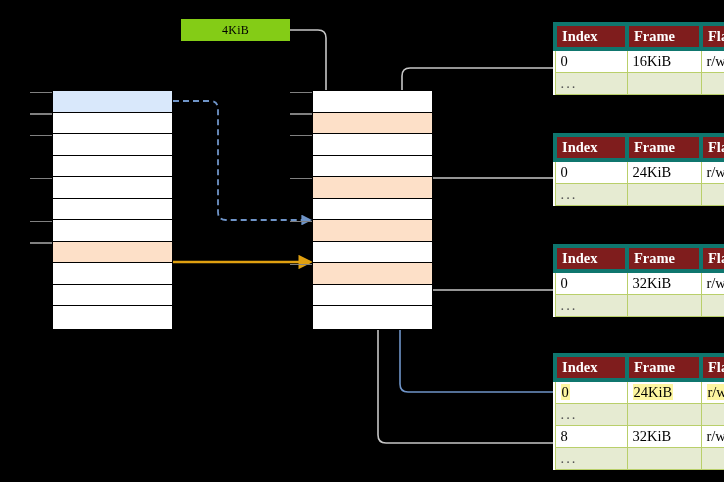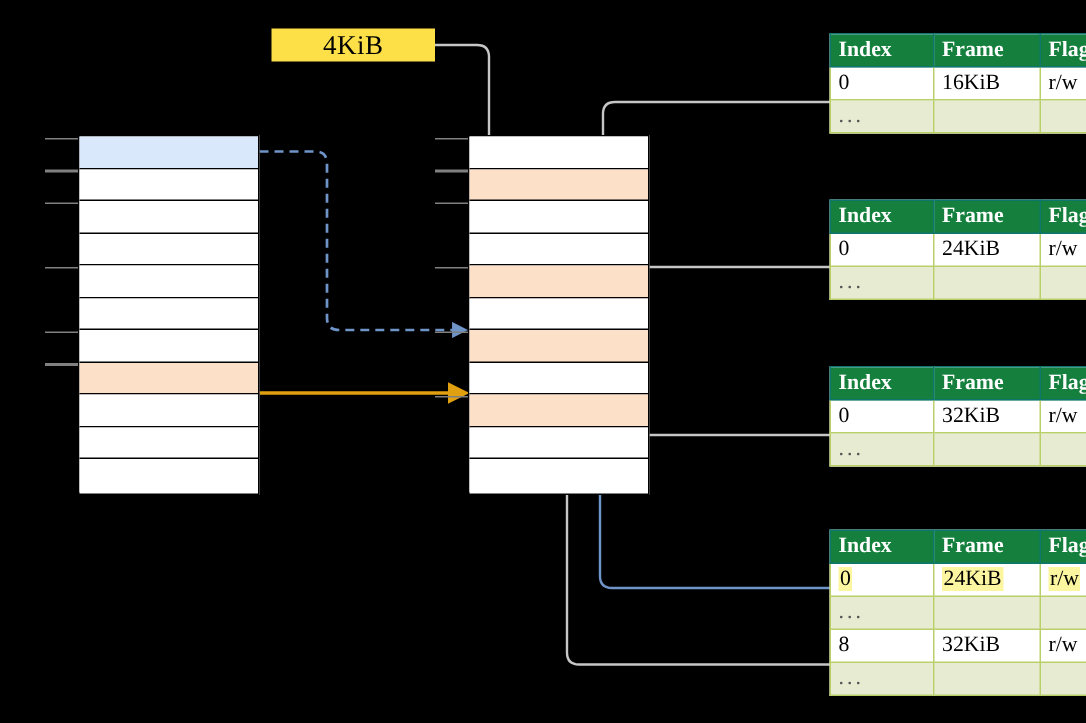--- a/index.html
+++ b/index.html
@@ -16,24 +16,24 @@
     height: 482px;
     background: #000000;
     overflow: hidden;
   }
 
   
   .abs { position: absolute; }
 
   
   .size-label {
-    background: #fde047;
+    background: #84cc16;
     border: 0;
     color: #000000;
-    font-size: 18px;
+    font-size: 12px;
     line-height: 22px;
     text-align: center;
     letter-spacing: 0.3px;
   }
 
   
   .memcol {
     border: 1.6px solid #000000;
     background: #ffffff;
     box-sizing: border-box;
@@ -54,27 +54,27 @@
   }
 
   
   .ptable {
     border-collapse: collapse;
     border: 1.4px solid #000000;
     background: #ffffff;
     table-layout: fixed;
   }
   .ptable th {
-    background: #15803d;
+    background: #7f1d1d;
     color: #ffffff;
     font-weight: bold;
     font-size: 14.5px;
     text-align: left;
     padding: 2px 5px;
-    border: 1px solid #0f766e;
+    border: 4px solid #0f766e;
     white-space: nowrap;
   }
   .ptable td {
     background: #ffffff;
     color: #000000;
     font-size: 14.5px;
     text-align: left;
     padding: 2px 5px;
     border: 1px solid #b9cf6a;
     height: 19px;

